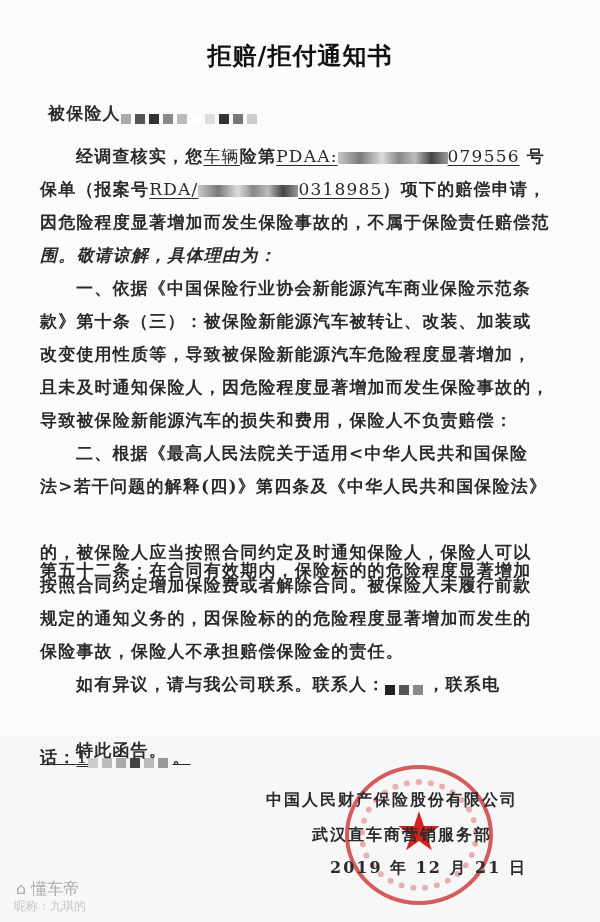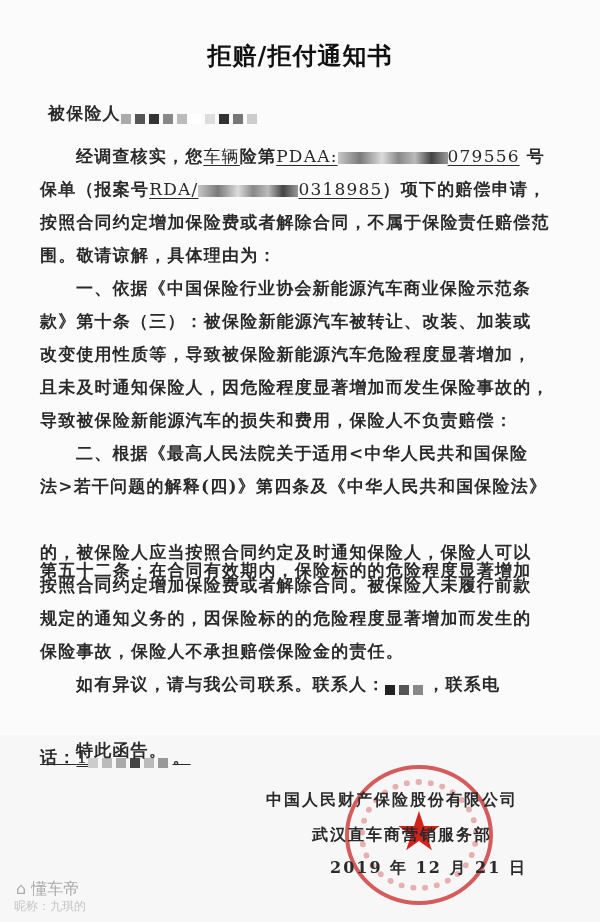--- a/index.html
+++ b/index.html
@@ -70,22 +70,22 @@
   </div>
 
   <div class="line indent" style="top:146px;">
     <span>经调查核实，您</span><span class="ul">车辆</span><span>险第</span><span class="ul"><span>PDAA:</span><span class="redact-bar" style="width:110px"></span><span>079556</span></span> <span>号</span>
   </div>
 
   <div class="line" style="top:179px;">
     <span>保单（报案号</span><span class="ul"><span>RDA/</span><span class="redact-bar" style="width:100px"></span><span>0318985</span></span><span>）项下的赔偿申请，</span>
   </div>
 
-  <div class="line" style="top:212px;">按照合同约定增加保险费或者解除合同，不属于保险责任赔偿范</div>
-  <div class="line" style="top:245px;">围。敬请谅解，具体理由为：</div>
+  <div class="line" style="top:212px;">因危险程度显著增加而发生保险事故的，不属于保险责任赔偿范</div>
+  <div class="line" style="top:245px;font-style:italic;">围。敬请谅解，具体理由为：</div>
 
   <div class="line indent" style="top:278px;">一、依据《中国保险行业协会新能源汽车商业保险示范条</div>
   <div class="line" style="top:311px;">款》第十条（三）：被保险新能源汽车被转让、改装、加装或</div>
   <div class="line" style="top:344px;">改变使用性质等，导致被保险新能源汽车危险程度显著增加，</div>
   <div class="line" style="top:377px;">且未及时通知保险人，因危险程度显著增加而发生保险事故的，</div>
   <div class="line" style="top:410px;">导致被保险新能源汽车的损失和费用，保险人不负责赔偿：</div>
 
   <div class="line indent" style="top:443px;">二、根据《最高人民法院关于适用&lt;中华人民共和国保险</div>
   <div class="line" style="top:476px;">法&gt;若干问题的解释(四)》第四条及《中华人民共和国保险法》</div>
   <div class="line" style="top:529px;margin-top:31px;">第五十二条：在合同有效期内，保险标的的危险程度显著增加</div>

